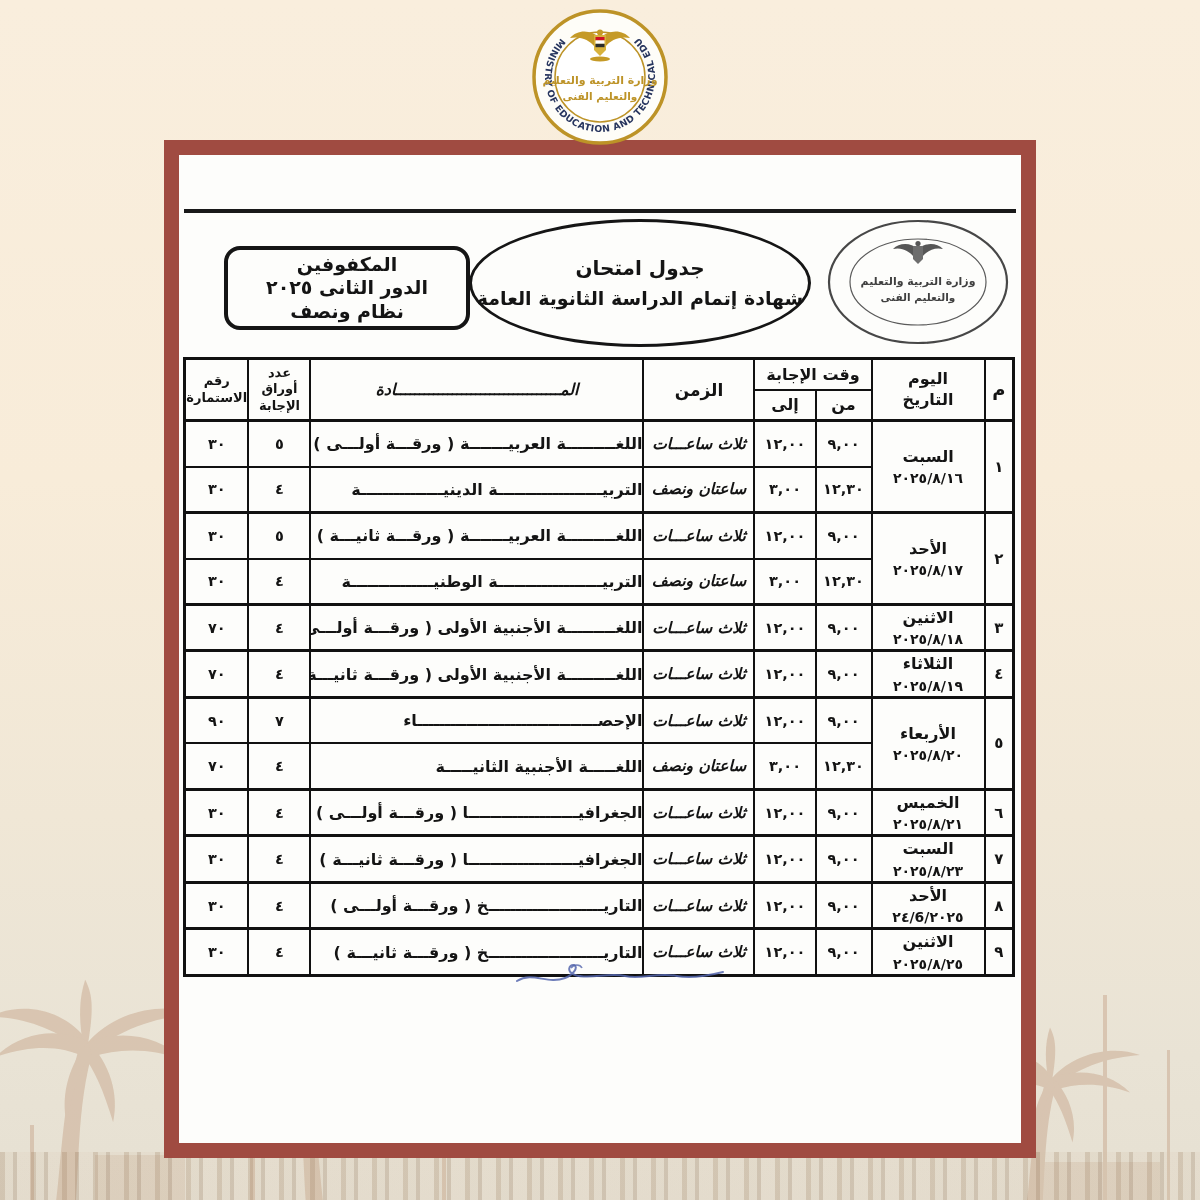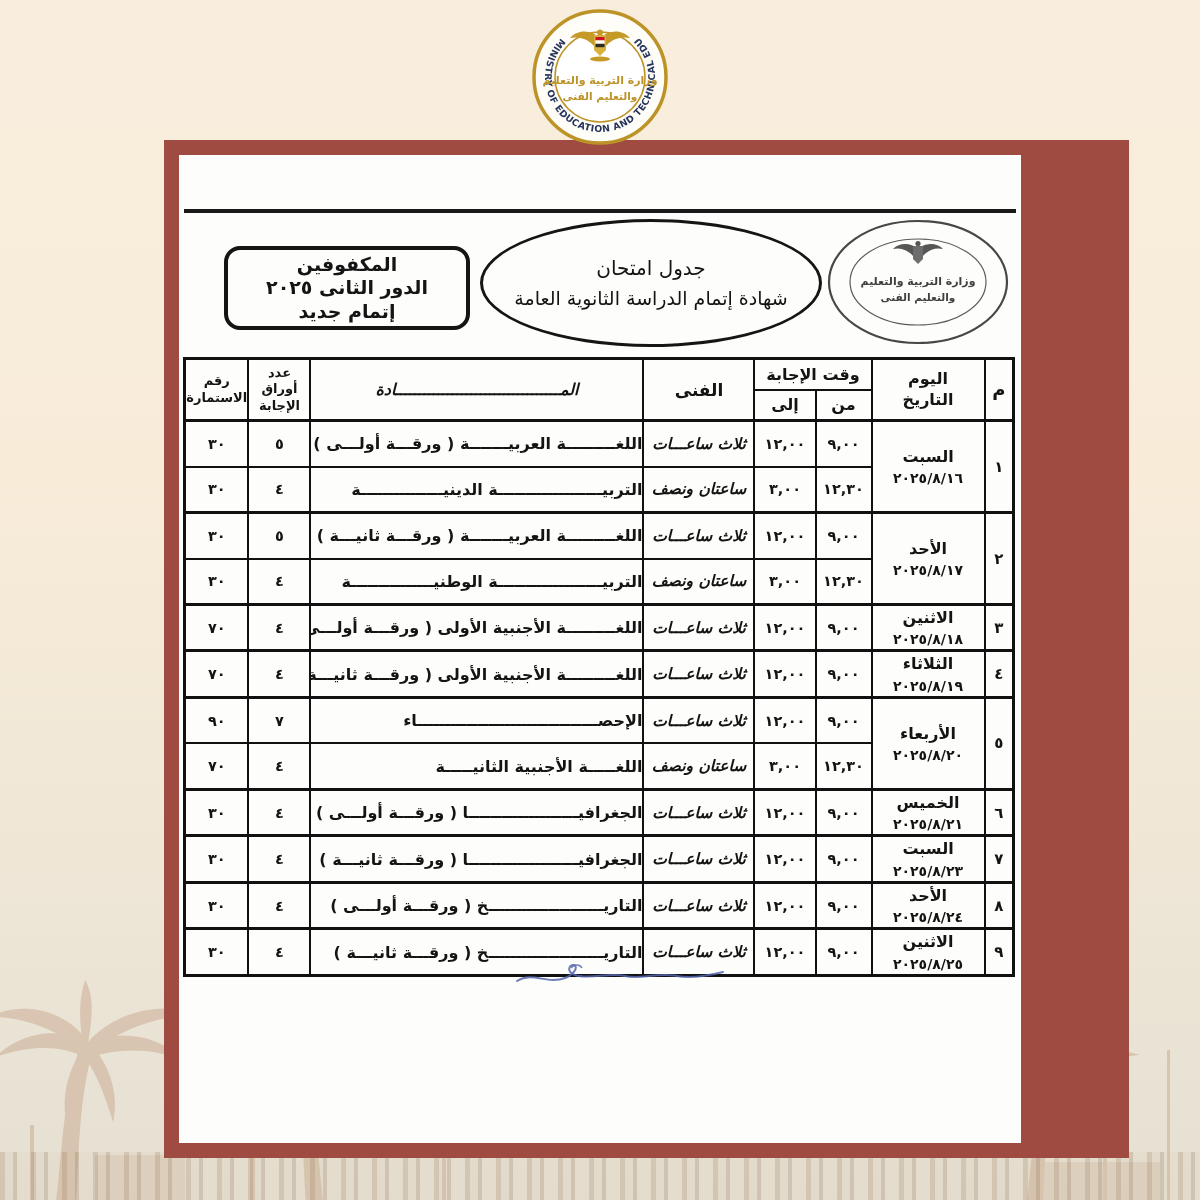--- a/index.html
+++ b/index.html
@@ -8,34 +8,34 @@
     background:linear-gradient(180deg,#f9eedd 0%,#f8ecd9 40%,#f0e7d6 68%,#e9e3d5 88%,#e6e0d2 100%);}
   
   .watermark{position:absolute;left:0;bottom:0;width:1200px;height:300px;pointer-events:none;}
   .streaks{position:absolute;left:0;bottom:0;width:1200px;height:48px;opacity:.55;
     background:repeating-linear-gradient(90deg,
       rgba(164,134,104,.55) 0 5px, rgba(206,186,160,.28) 5px 13px,
       rgba(146,118,90,.5) 13px 17px, rgba(214,196,172,.22) 17px 31px);}
   
   .top-seal{position:absolute;left:531px;top:8px;width:138px;height:138px;z-index:5;}
   
-  .doc-frame{position:absolute;left:164px;top:140px;width:965px;height:1018px;
+  .doc-frame{position:absolute;left:164px;top:140px;width:872px;height:1018px;
     background:#a04b41;box-sizing:border-box;z-index:2;}
   .paper{position:absolute;left:15px;top:15px;width:842px;height:988px;background:#fdfdfb;
     direction:rtl;color:#141414;}
   .top-rule{position:absolute;left:5px;top:54px;width:832px;height:4px;background:#191919;}
   
   .corner-box{position:absolute;right:551px;top:91px;width:238px;height:76px;
     border:4px solid #151515;border-radius:16px;display:flex;flex-direction:column;
     align-items:center;justify-content:center;text-align:center;
     font-weight:bold;font-size:19px;line-height:1.22;white-space:nowrap;}
-  .title-oval{position:absolute;right:199px;top:64px;width:336px;height:122px;
+  .title-oval{position:absolute;right:210px;top:64px;width:336px;height:122px;
     border:3px solid #151515;border-radius:50%;display:flex;flex-direction:column;
     align-items:center;justify-content:center;text-align:center;
-    font-weight:normal;line-height:1.55;white-space:nowrap;}
+    font-weight:bold;line-height:1.55;white-space:nowrap;}
   .title-oval .t1{font-size:20px;}
   .title-oval .t2{font-size:19px;}
   .title-oval .t3{font-size:19px;}
   .stamp{position:absolute;right:10px;top:62px;width:186px;height:130px;}
   
   table.sched{position:absolute;right:6px;top:202px;width:830px;border-collapse:collapse;
     table-layout:fixed;background:#fdfdfb;}
   table.sched{border:3px solid #111;}
   .sched th,.sched td{border:2px solid #111;padding:0;text-align:center;vertical-align:middle;
     font-weight:bold;color:#141414;overflow:hidden;white-space:nowrap;}
@@ -121,21 +121,21 @@
   </svg>
 
   <div class="doc-frame">
     <div class="paper">
 
       <div class="top-rule"></div>
 
       <div class="corner-box">
         <span>المكفوفين</span>
         <span>الدور الثانى ٢٠٢٥</span>
-        <span>إتمام جديد</span>
+        <span>نظام ونصف</span>
       </div>
 
       <div class="title-oval">
         <span class="t1">جدول امتحان</span>
         <span class="t2">شهادة إتمام الدراسة الثانوية العامة</span>
       </div>
 
       <svg class="stamp" viewBox="0 0 186 130">
         <defs>
           <path id="stampRing" d="M 36.5,27.6 A 80,53 0 1 0 149.5,27.6"></path>
@@ -169,21 +169,21 @@
             <col style="width:64px">
         </colgroup>
         <thead>
           <tr class="hr1">
             <th class="h-serial b3" rowspan="2">م</th>
             <th class="h-day b3" rowspan="2">
               <div>اليوم</div>
               <div>التاريخ</div>
             </th>
             <th class="h-time" colspan="2">وقت الإجابة</th>
-            <th class="h-dur b3" rowspan="2">الفنى</th>
+            <th class="h-dur b3" rowspan="2">الزمن</th>
             <th class="h-subj b3" rowspan="2">المـــــــــــــــــــــــــــــــــــادة</th>
             <th class="h-small b3" rowspan="2">
               <div>عدد</div>
               <div>أوراق</div>
               <div>الإجابة</div>
             </th>
             <th class="h-small b3" rowspan="2">
               <div>رقم</div>
               <div>الاستمارة</div>
             </th>
@@ -306,21 +306,21 @@
             <td class="c-time">١٢,٠٠</td>
             <td class="c-dur">ثلاث ساعـــات</td>
             <td class="c-subj">الجغرافيــــــــــــــــــــا ( ورقـــة ثانيـــة )</td>
             <td class="c-num">٤</td>
             <td class="c-num">٣٠</td>
           </tr>
           <tr class="r gs">
             <td class="c-serial">٨</td>
             <td class="c-day">
               <div class="dy">الأحد</div>
-              <div class="dt">٢٠٢٥/٨/٢٤</div>
+              <div class="dt">٢٠٢٥/6/٢٤</div>
             </td>
             <td class="c-time">٩,٠٠</td>
             <td class="c-time">١٢,٠٠</td>
             <td class="c-dur">ثلاث ساعـــات</td>
             <td class="c-subj">التاريـــــــــــــــــــــخ ( ورقـــة أولـــى )</td>
             <td class="c-num">٤</td>
             <td class="c-num">٣٠</td>
           </tr>
           <tr class="r gs">
             <td class="c-serial">٩</td>

